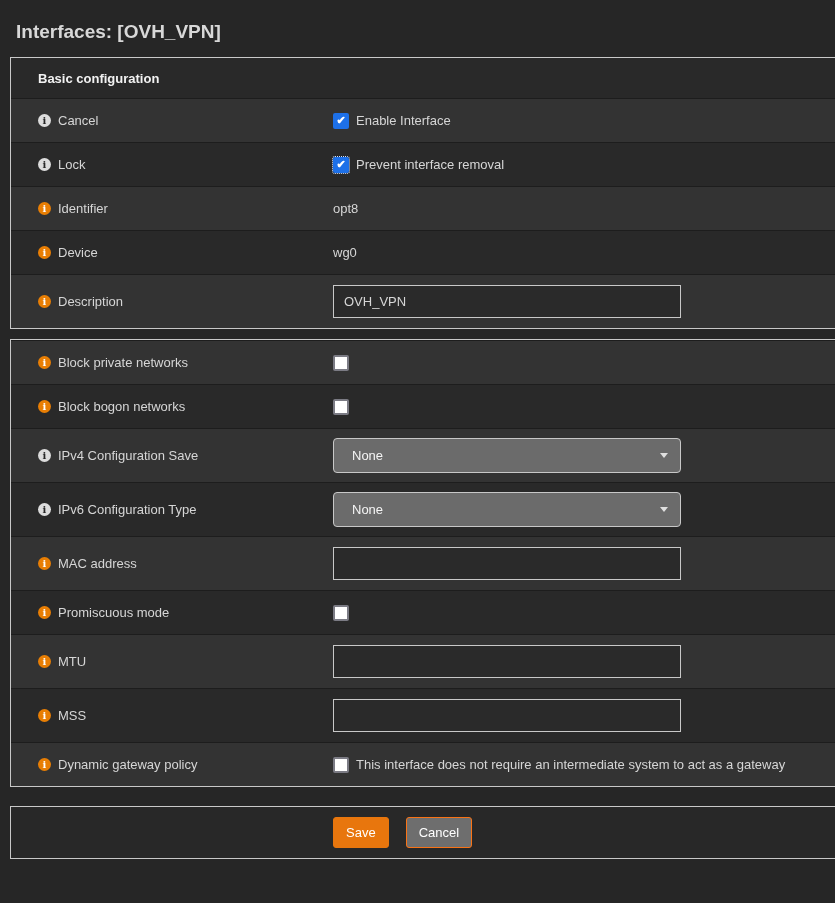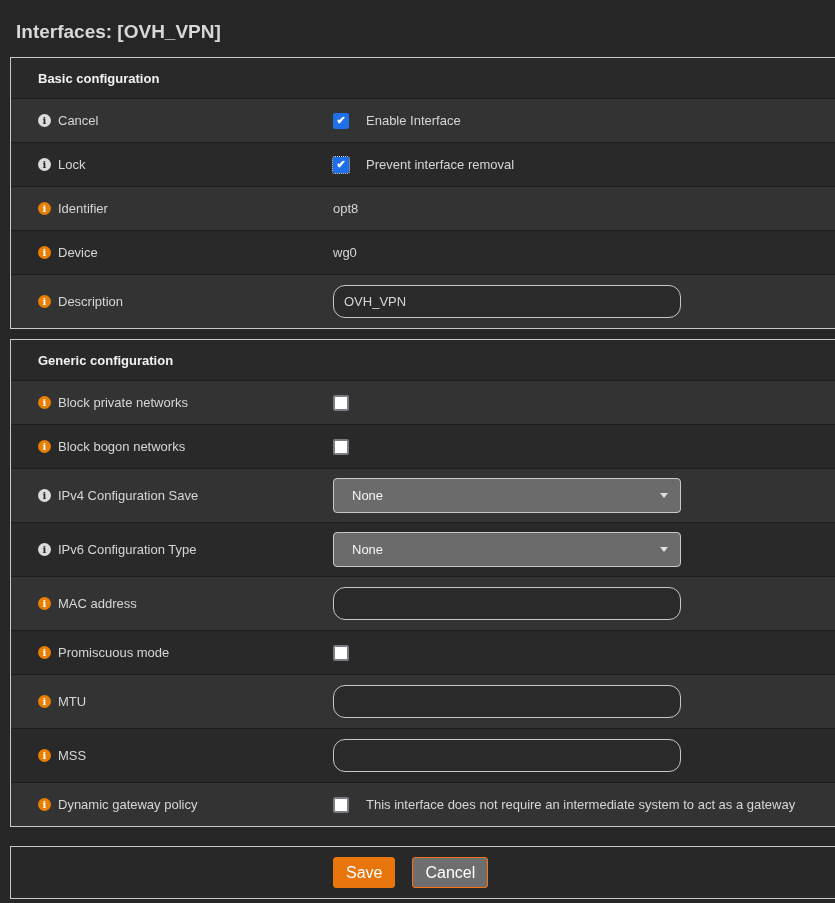--- a/index.html
+++ b/index.html
@@ -67,27 +67,27 @@
   .info.orange{background:var(--info-orange);color:#ffffff;}
   .control-col{display:flex;align-items:center;flex:1;}
   .cb{
     width:16px;height:16px;flex:0 0 16px;border-radius:2px;
     display:inline-flex;align-items:center;justify-content:center;
     cursor:pointer;
   }
   .cb.unchecked{background:#ffffff;border:2px solid #7b7b84;}
   .cb.checked{background:var(--checkbox-blue);color:#ffffff;font-size:11px;font-weight:bold;line-height:1;}
   .cb.focused{outline:1px dotted #cfe0ff;outline-offset:0px;}
-  .cb-label{margin-left:17px;color:var(--text);}
+  .cb-label{margin-left:7px;color:var(--text);}
   .static-value{color:var(--text);text-align:right;}
   .text-input{
     width:348px;height:33px;
     background:var(--input-bg);
     border:1px solid var(--panel-border);
-    border-radius:12px;
+    border-radius:0;
     color:var(--text);font-family:"Liberation Sans", sans-serif;font-size:13px;
     padding:0 10px;outline:none;
   }
   .select{
     width:348px;height:35px;
     background:var(--select-bg);
     border:1px solid var(--panel-border);
     border-radius:4px;
     display:flex;align-items:center;
     padding:0 12px 0 18px;
@@ -98,21 +98,21 @@
     border-left:4px solid transparent;
     border-right:4px solid transparent;
     border-top:5px solid #e0e0e0;
   }
   .footer-panel .btn-row{
     min-height:51px;display:flex;align-items:center;
     padding-left:322px;background:#282828;
   }
   .btn{
     height:31px;padding:0 12px;border-radius:3px;
-    font-family:"Liberation Sans", sans-serif;font-size:16px;
+    font-family:"Liberation Sans", sans-serif;font-size:13px;
     display:inline-flex;align-items:center;cursor:pointer;
   }
   .btn-save{
     background:var(--accent-orange);color:#ffffff;border:1px solid var(--accent-orange);
   }
   .btn-cancel{
     background:var(--cancel-bg);color:#ffffff;border:1px solid #f97316;margin-left:17px;
   }
 </style>
 </head>
@@ -167,21 +167,20 @@
         <div class="label-col">
           <span class="info orange">i</span>
           <span class="label-text">Description</span>
         </div>
         <div class="control-col">
           <input type="text" class="text-input" value="OVH_VPN" style="">
         </div>
       </div>
     </section>
     <section class="panel second">
-      <div class="panel-header">Generic configuration</div>
       <div class="row light">
         <div class="label-col">
           <span class="info orange">i</span>
           <span class="label-text">Block private networks</span>
         </div>
         <div class="control-col">
           <span class="cb unchecked"></span>
         </div>
       </div>
       <div class="row dark">

